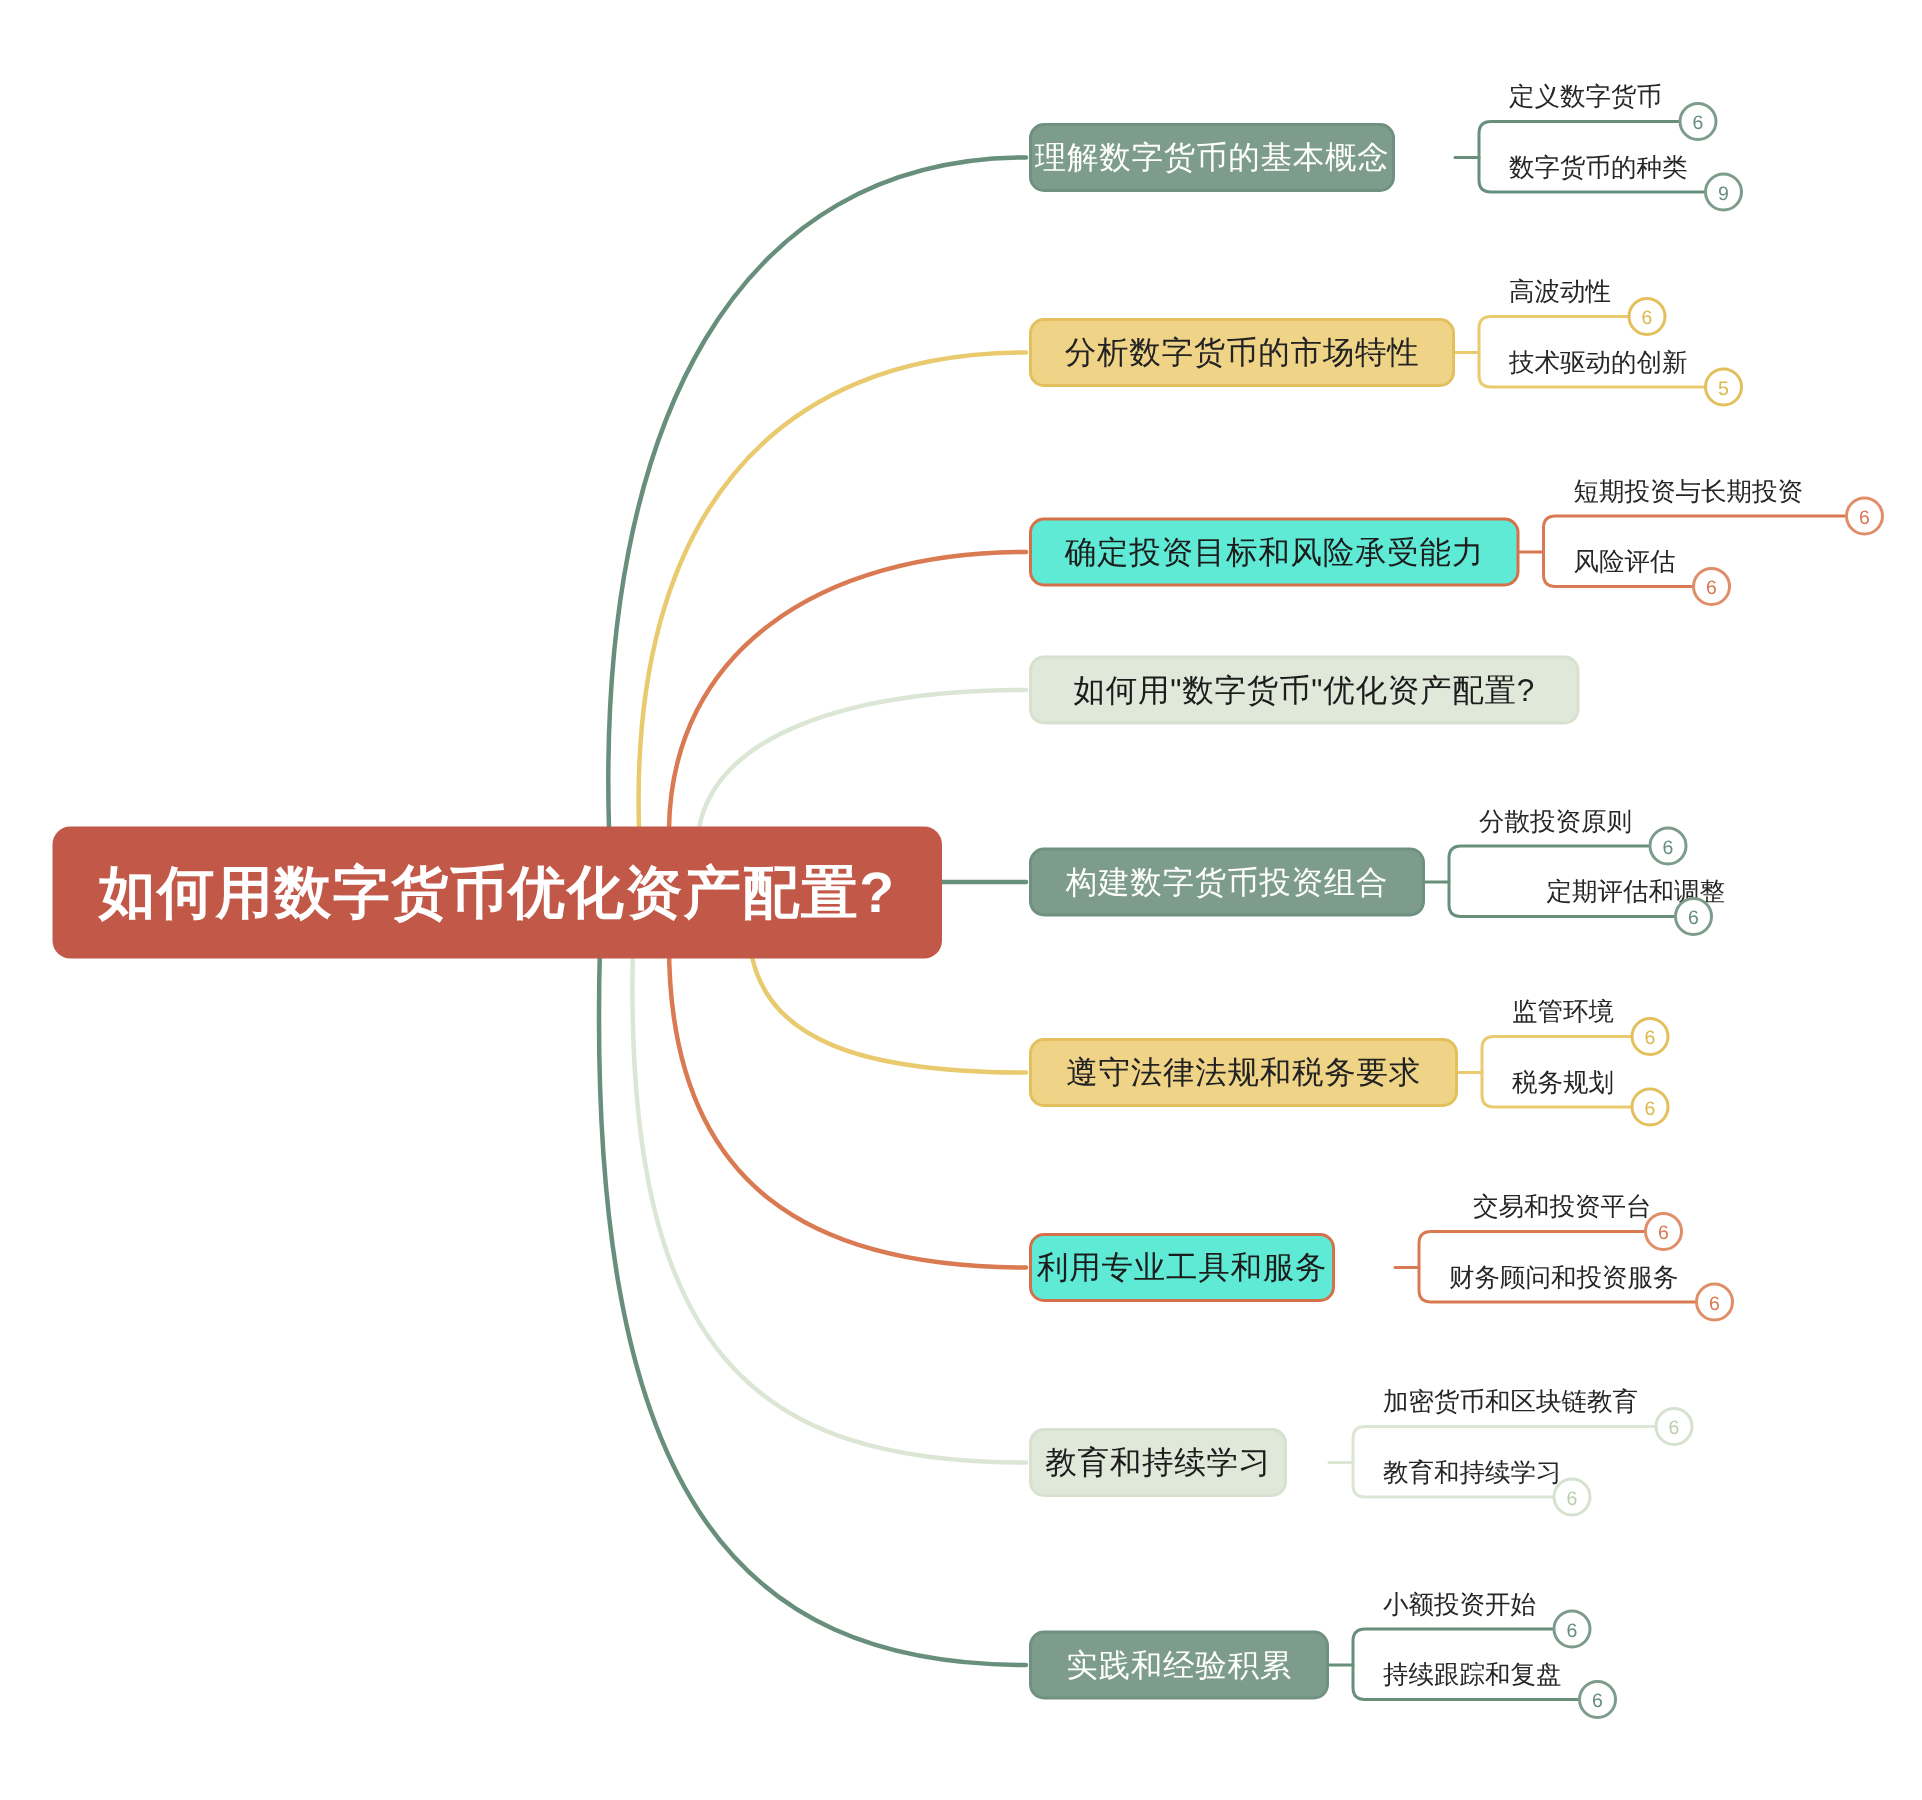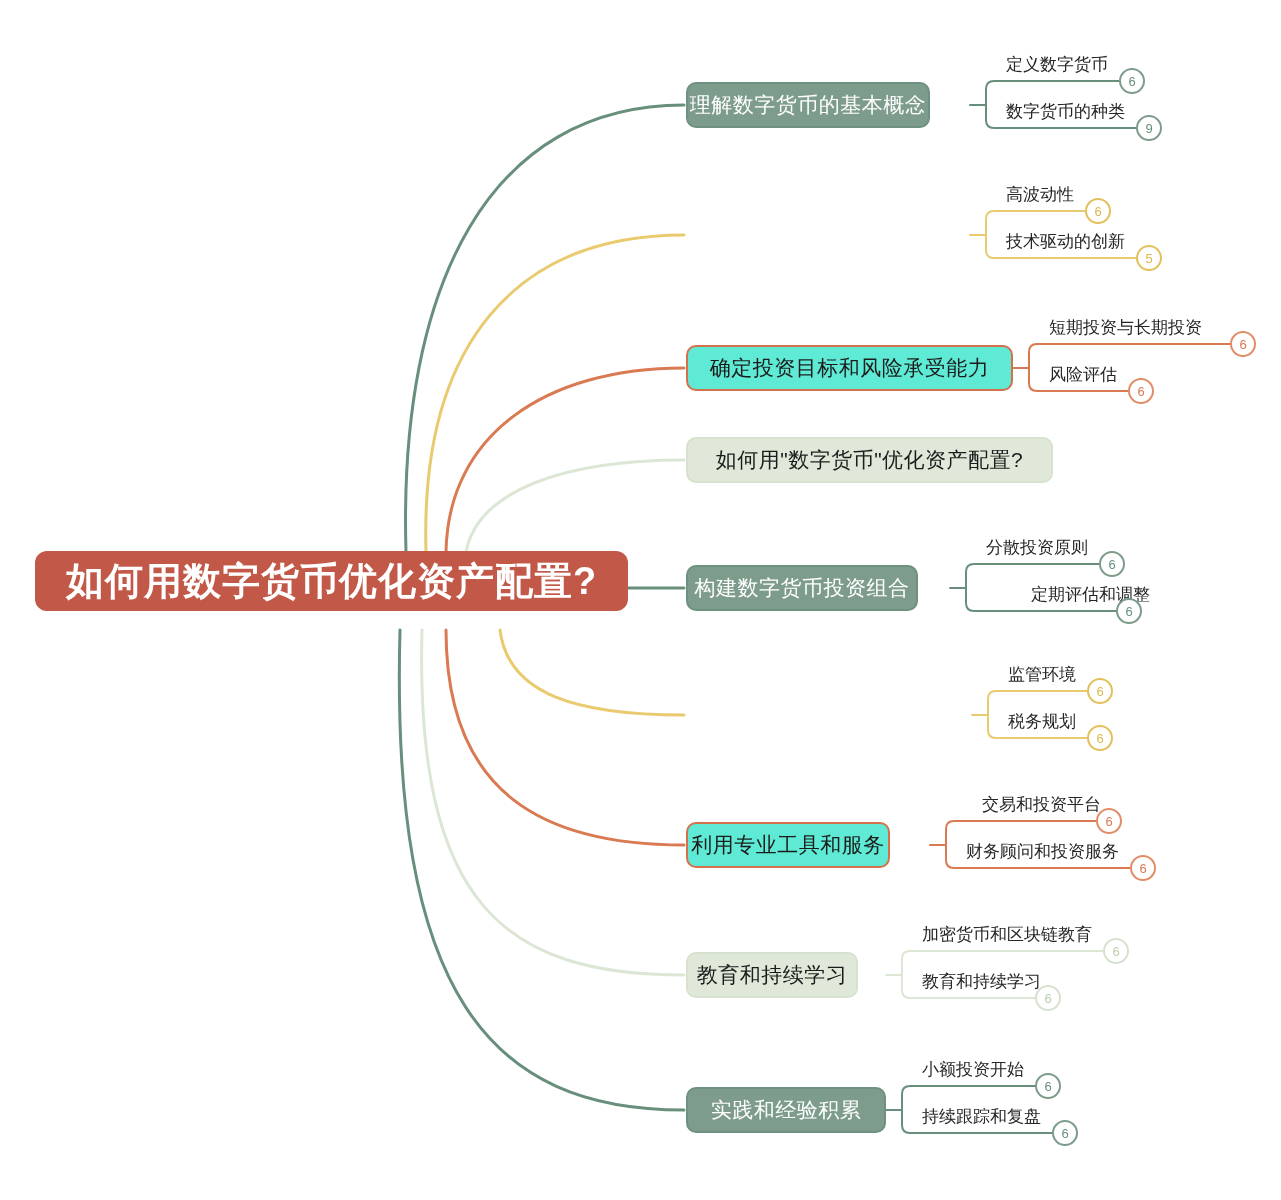--- a/index.html
+++ b/index.html
@@ -26,21 +26,21 @@
     height:46px;border-radius:10px;
     font-size:21px;white-space:nowrap;
     letter-spacing:0.5px;
   }
   .node.green{background:#7d9c8b;border:2px solid #6f9181;color:#ffffff;}
   .node.yellow{background:#efd488;border:2px solid #e3c05c;color:#222222;}
   .node.orange{background:#5eead4;border:2px solid #d4714b;color:#1c1c1c;}
   .node.pale{background:#dfe8d9;border:2px solid #d6e2cf;color:#1c1c1c;}
 
   .central{
-    position:absolute;left:35px;top:551px;width:593px;height:60px;
+    position:absolute;left:35px;top:551px;width:593px;height:88px;
     background:#c25847;border-radius:12px;
     display:flex;align-items:center;justify-content:center;
     color:#ffffff;font-size:38px;font-weight:bold;white-space:nowrap;
     letter-spacing:1px;
   }
   .child-label{
     position:absolute;
     font-size:17px;color:#262626;white-space:nowrap;line-height:20px;
   }
   .badge{
@@ -97,39 +97,41 @@
   </svg>
 
   <div class="central">如何用数字货币优化资产配置?</div>
 
   <div class="node green" style="left:686px;top:82px;width:244px;">理解数字货币的基本概念</div>
   <div class="child-label" style="left:1006px;top:55px;">定义数字货币</div>
   <div class="badge bg-green" style="left:1119px;top:68px;">6</div>
   <div class="child-label" style="left:1006px;top:102px;">数字货币的种类</div>
   <div class="badge bg-green" style="left:1136px;top:115px;">9</div>
 
+  <div class="node yellow" style="left:686px;top:212px;width:284px;">分析数字货币的市场特性</div>
   <div class="child-label" style="left:1006px;top:185px;">高波动性</div>
   <div class="badge bg-yellow" style="left:1085px;top:198px;">6</div>
   <div class="child-label" style="left:1006px;top:232px;">技术驱动的创新</div>
   <div class="badge bg-yellow" style="left:1136px;top:245px;">5</div>
 
   <div class="node orange" style="left:686px;top:345px;width:327px;">确定投资目标和风险承受能力</div>
   <div class="child-label" style="left:1049px;top:318px;">短期投资与长期投资</div>
   <div class="badge bg-orange" style="left:1230px;top:331px;">6</div>
   <div class="child-label" style="left:1049px;top:365px;">风险评估</div>
   <div class="badge bg-orange" style="left:1128px;top:378px;">6</div>
 
   <div class="node pale" style="left:686px;top:437px;width:367px;">如何用"数字货币"优化资产配置?</div>
 
-  <div class="node green" style="left:686px;top:565px;width:232px;">构建数字货币投资组合</div>
+  <div class="node green" style="left:686px;top:565px;width:264px;">构建数字货币投资组合</div>
   <div class="child-label" style="left:986px;top:538px;">分散投资原则</div>
   <div class="badge bg-green" style="left:1099px;top:551px;">6</div>
   <div class="child-label" style="left:986px;top:585px;margin-left:45px;">定期评估和调整</div>
   <div class="badge bg-green" style="left:1116px;top:598px;">6</div>
 
+  <div class="node yellow" style="left:686px;top:692px;width:286px;">遵守法律法规和税务要求</div>
   <div class="child-label" style="left:1008px;top:665px;">监管环境</div>
   <div class="badge bg-yellow" style="left:1087px;top:678px;">6</div>
   <div class="child-label" style="left:1008px;top:712px;">税务规划</div>
   <div class="badge bg-yellow" style="left:1087px;top:725px;">6</div>
 
   <div class="node orange" style="left:686px;top:822px;width:204px;">利用专业工具和服务</div>
   <div class="child-label" style="left:966px;top:795px;margin-left:16px;">交易和投资平台</div>
   <div class="badge bg-orange" style="left:1096px;top:808px;">6</div>
   <div class="child-label" style="left:966px;top:842px;">财务顾问和投资服务</div>
   <div class="badge bg-orange" style="left:1130px;top:855px;">6</div>

